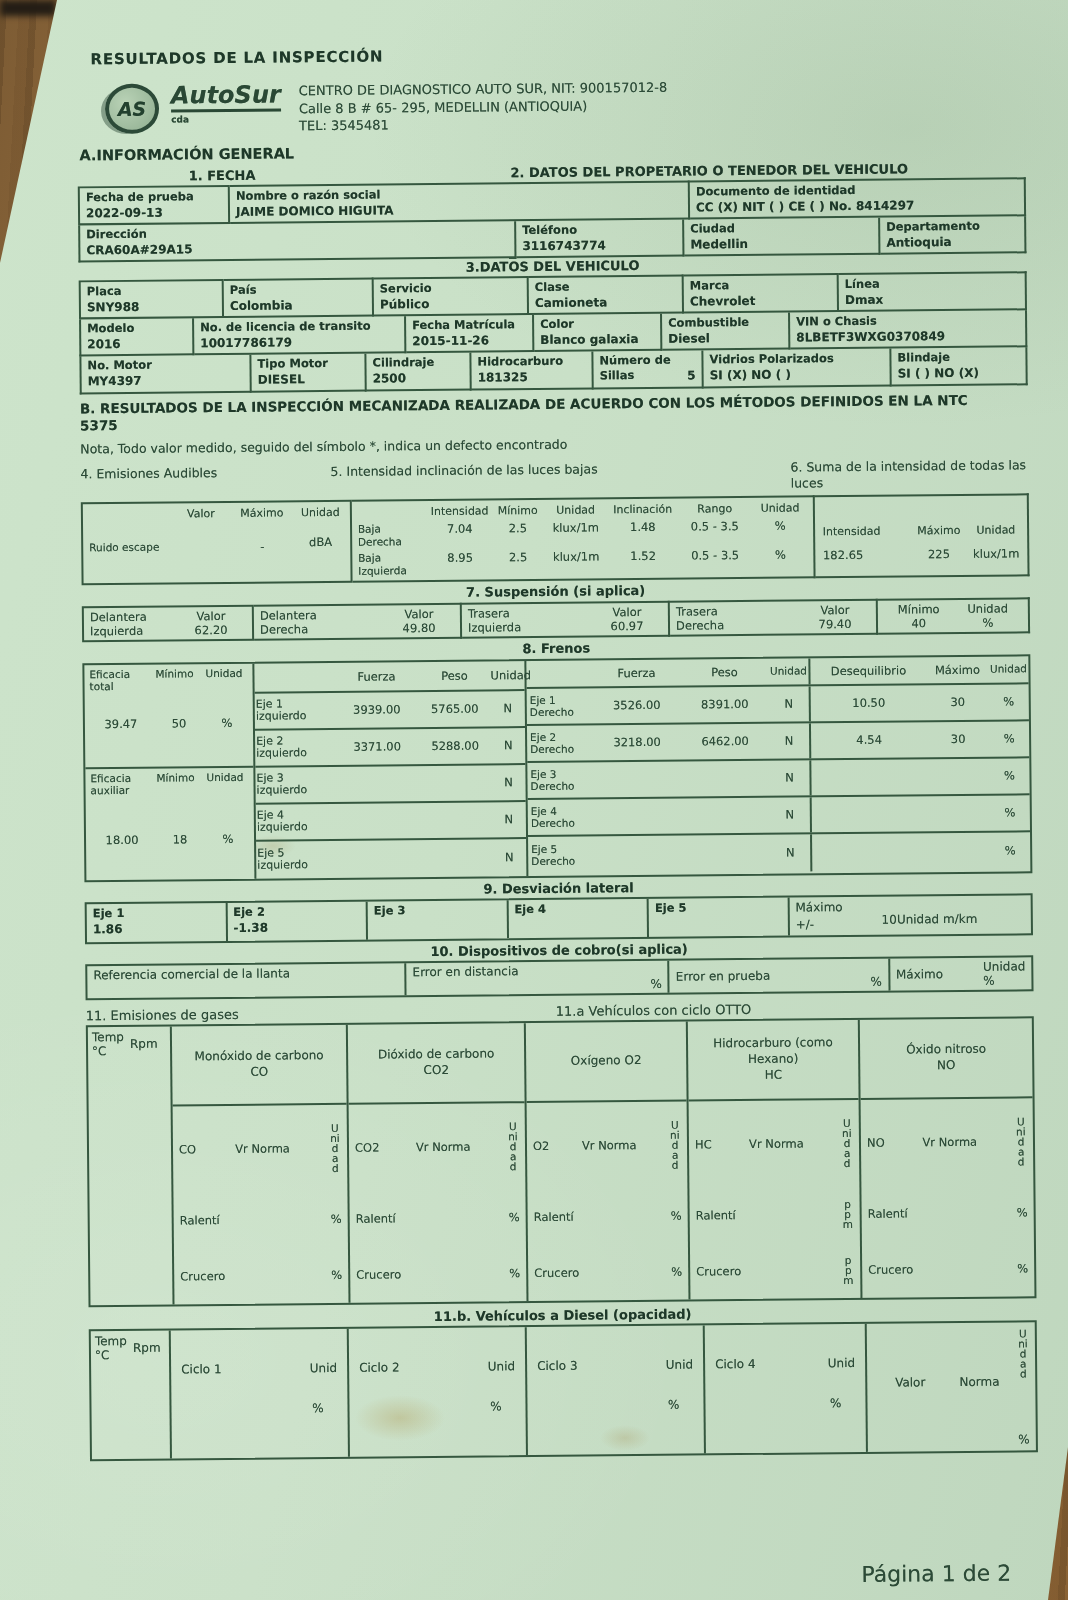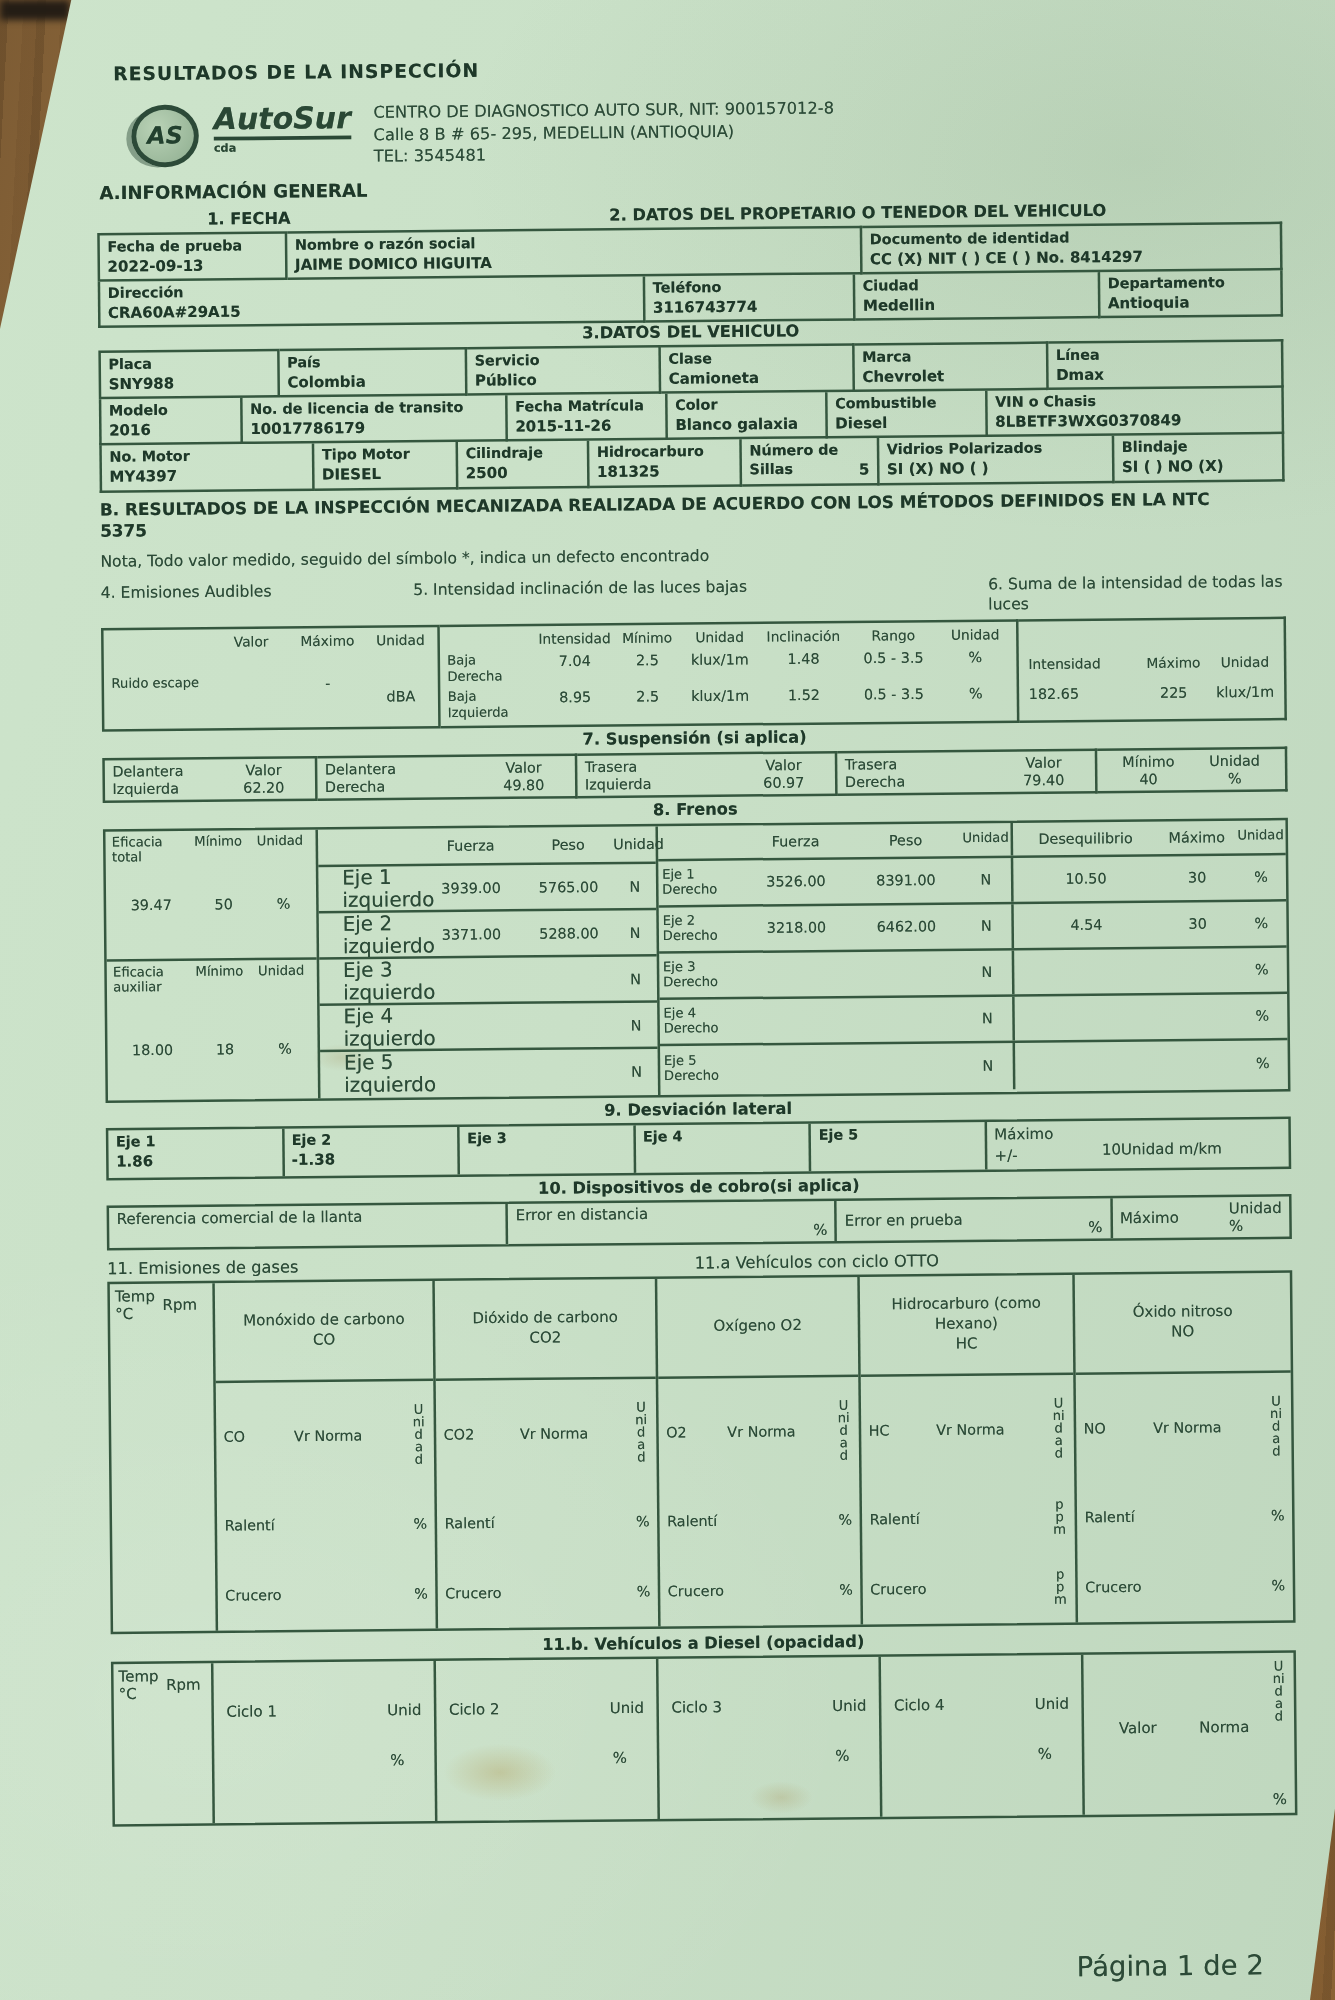--- a/index.html
+++ b/index.html
@@ -42,21 +42,21 @@
   .logo-row{display:flex;align-items:flex-start;margin:16px 0 10px 28px}
   .badge{width:46px;height:42px;border-radius:50%;border:4px solid #2c4a38;display:flex;align-items:center;justify-content:center;
          background:radial-gradient(circle at 35% 35%, #b9d2b6, #8fae90);box-shadow:-6px 2px 0 -2px rgba(44,74,56,.45);}
   .badge span{font-weight:bold;font-style:italic;font-size:19px;color:#22402e}
   .brand{margin:0 10px 0 12px}
   .brand .name{font-size:24px;font-weight:bold;font-style:italic;color:#2a4835;border-bottom:3px solid #2a4835;line-height:1.0;padding-bottom:2px}
   .brand .sub{font-size:9px;font-weight:bold;margin-top:2px;color:#2a4835}
   .company{font-size:13px;line-height:1.35;margin-left:8px;color:#2c4b38}
   .section-a-title{font-size:14.5px;font-weight:bold;color:var(--ink-strong);margin:8px 0 6px 2px}
   .hdr-pair{display:flex;font-size:13px;font-weight:bold;color:var(--ink-strong);margin-bottom:2px}
-  .hdr-pair .h1{margin-left:88px}
+  .hdr-pair .h1{margin-left:111px}
   .hdr-pair .h2{margin-left:255px}
   .lbl{display:block;font-weight:bold;font-size:11.5px;line-height:1.3;color:var(--ink-strong)}
   .val{display:block;font-weight:bold;font-size:12px;line-height:1.35;color:var(--ink-strong)}
   .grid-row{display:flex}
   .cell{border:2px solid var(--line);padding:2px 6px;box-sizing:border-box}
   .grid-row .cell + .cell{border-left:none}
   .stack + .stack .grid-row .cell{border-top:none}
   .center-title{font-size:13px;font-weight:bold;color:var(--ink-strong);text-align:center;line-height:1.25;padding:1px 0}
   .sec-b-title{font-size:13.5px;font-weight:bold;color:var(--ink-strong);line-height:1.3;margin-top:6px}
   .nota{font-size:12.5px;margin:6px 0 10px 0}
@@ -91,21 +91,21 @@
   .bl.second{flex:1}
   .bgrid{display:grid;grid-template-columns:66px 50px 1fr}
   .bgrid span{padding:1px 2px}
   .bgrid .num{text-align:center}
   .bgrid.vals{margin-top:22px}
   .bmid{width:270px;border-right:2px solid var(--line);display:flex;flex-direction:column}
   .bhead{height:28px;border-bottom:2px solid var(--line);display:grid;grid-template-columns:80px 84px 72px 1fr;align-items:center}
   .bhead span{text-align:center}
   .brow{height:37px;border-bottom:2px solid var(--line);display:grid;grid-template-columns:80px 84px 72px 1fr;align-items:center;box-sizing:border-box}
   .brow:last-child{border-bottom:none}
-  .brow .ejel{font-size:16px;line-height:1.15;padding-left:19px}
+  .brow .ejel{font-size:11px;line-height:1.15;padding-left:1px}
   .brow .num,.bhead .num{text-align:center}
   .bright{flex:1;display:flex;flex-direction:column}
   .bhead2,.brow2{display:grid;grid-template-columns:66px 88px 88px 40px 118px 62px 1fr;align-items:center;box-sizing:border-box}
   .bhead2{height:28px;border-bottom:2px solid var(--line)}
   .brow2{height:37px;border-bottom:2px solid var(--line)}
   .brow2:last-child{border-bottom:none}
   .bhead2 .dsep,.brow2 .dsep{border-left:2px solid var(--line);height:100%;display:flex;align-items:center;justify-content:center}
   .bhead2 span,.brow2 .num{text-align:center}
   .brow2 .ejel{font-size:10.5px;line-height:1.15;padding-left:3px}
   
@@ -330,21 +330,21 @@
   <div class="t456">
     <div class="b4">
       <div class="mini">
         <span></span>
         <span class="hd">Valor</span>
         <span class="hd">Máximo</span>
         <span class="hd">Unidad</span>
         <span class="small2" style="margin-top:14px">Ruido escape</span>
         <span class="num" style="margin-top:14px"></span>
         <span class="num" style="margin-top:14px">-</span>
-        <span class="num" style="margin-top:25px">dBA</span>
+        <span class="num" style="margin-top:10px">dBA</span>
       </div>
     </div>
     <div class="b5">
       <div class="mini">
         <span></span>
         <span class="hd">Intensidad</span>
         <span class="hd">Mínimo</span>
         <span class="hd">Unidad</span>
         <span class="hd">Inclinación</span>
         <span class="hd">Rango</span>

